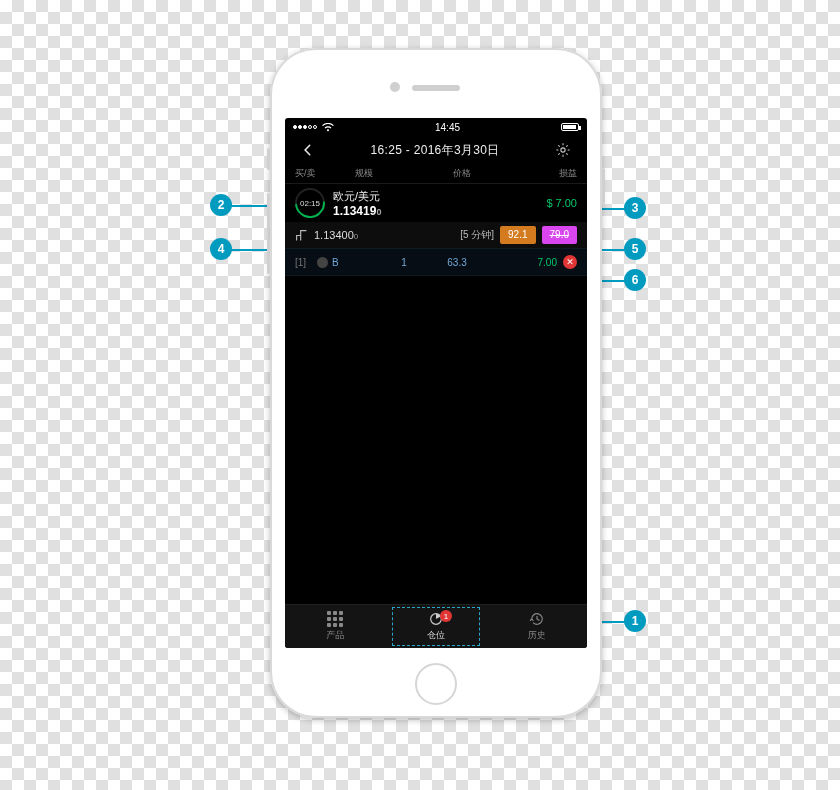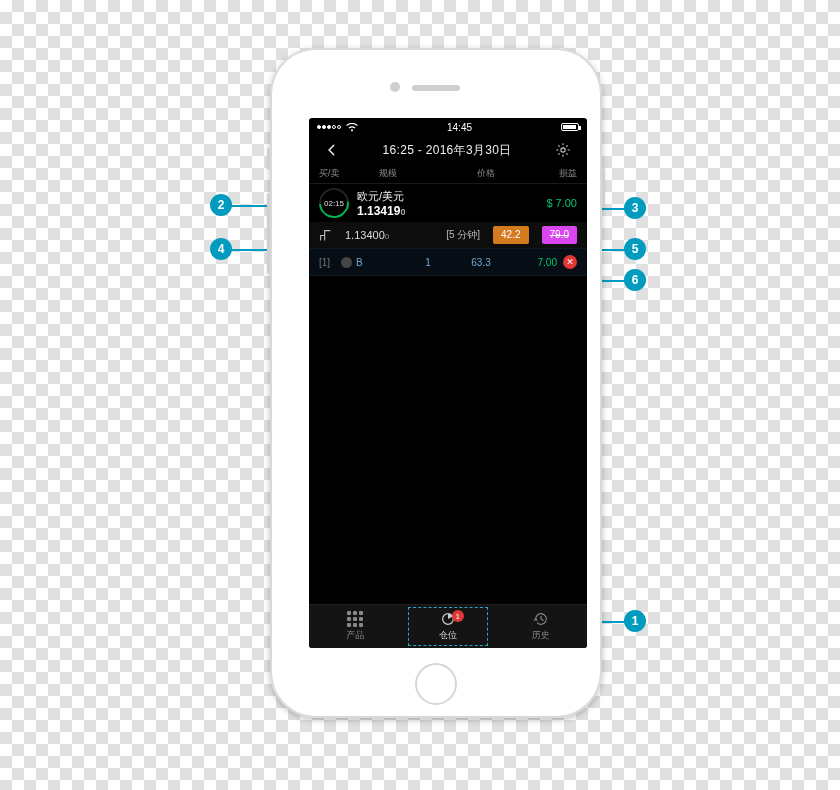--- a/index.html
+++ b/index.html
@@ -21,21 +21,21 @@
   .speaker { position:absolute; left:50%; top:37px; transform:translateX(-50%); width:48px; height:6px; background:#cfcfcf; border-radius:4px;}
   .camera  { position:absolute; left:120px; top:34px; width:10px; height:10px; background:#cfcfcf; border-radius:50%;}
   .homebtn { position:absolute; left:50%; bottom:13px; transform:translateX(-50%); width:42px; height:42px; border-radius:50%; border:2px solid #d6d6d6;}
   .sidebtn { position:absolute; right:-3px; width:3px; background:#d0d0d0; border-radius:2px;}
   .sb1{ top:120px; height:36px;}
   .leftbtn{ position:absolute; left:-3px; width:3px; background:#d0d0d0; border-radius:2px;}
   .lb1{top:100px;height:22px;} .lb2{top:145px;height:36px;} .lb3{top:190px;height:36px;}
 
   .screen {
     position:absolute; left:15px; top:70px; right:15px; bottom:70px;
-    background:#000; border-radius:3px; overflow:hidden; color:#bbb;margin-left:24px;
+    background:#000; border-radius:3px; overflow:hidden; color:#bbb;
   }
 
   .statusbar{height:18px;display:flex;align-items:center;justify-content:space-between;padding:0 8px;font-size:10px;color:#fff;}
   .sb-left,.sb-right{display:flex;align-items:center;gap:5px;}
   .dots{display:flex;gap:1px;}
   .dots i{width:4px;height:4px;border-radius:50%;border:1px solid #fff;}
   .dots i.f{background:#fff;}
   .batt{width:18px;height:8px;border:1px solid #fff;border-radius:2px;position:relative;}
   .batt:after{content:"";position:absolute;right:-3px;top:2px;width:2px;height:4px;background:#fff;}
   .batt i{position:absolute;left:1px;top:1px;bottom:1px;width:13px;background:#fff;}
@@ -52,21 +52,21 @@
   .posrow{display:flex;align-items:center;padding:4px 10px;}
   .ring{width:30px;height:30px;border-radius:50%;background:#000;position:relative;border:2px solid #222;}
   .ring:before{content:"";position:absolute;inset:-2px;border-radius:50%;border:2px solid #00b14f;border-left-color:transparent;border-bottom-color:transparent;transform:rotate(130deg);}
   .ring span{position:absolute;inset:0;display:flex;align-items:center;justify-content:center;font-size:8px;color:#ddd;}
   .posmain{margin-left:8px;flex:1;}
   .posmain .nm{font-size:11px;color:#eee;font-weight:500;}
   .posmain .pr{font-size:12px;color:#fff;font-weight:600;}
   .posmain .pr small{font-size:9px;color:#aaa;}
   .pl{font-size:11px;color:#00c76b;font-weight:500;}
 
-  .controlrow{display:flex;align-items:center;padding:4px 10px;gap:13px;background:#0d0d0d;}
+  .controlrow{display:flex;align-items:center;padding:4px 10px;gap:6px;background:#0d0d0d;}
   .ladder{width:13px;height:13px;}
   .strike{font-size:11px;color:#ddd;} .strike small{font-size:8px;color:#999;}
   .dur{font-size:10px;color:#bbb;}
   .spacer{flex:1;}
   .btn{height:18px;line-height:18px;border-radius:2px;font-size:10px;padding:0 8px;color:#fff;}
   .btn-buy{background:#d47a1f;}
   .btn-sell{background:#d946ef;text-decoration:line-through;text-align:center;}
 
   .orow{display:flex;align-items:center;padding:6px 10px;font-size:10px;border-top:1px solid #0e1a24;border-bottom:1px solid #0e1a24;background:#070d14;}
   .orow .idx{color:#777;width:22px;}
@@ -176,21 +176,21 @@
       <div class="pl">$ 7.00</div>
     </div>
 
     <div class="controlrow">
       <svg class="ladder" viewBox="0 0 16 16">
           <path d="M2 14V8h5V2h7M2 8h5m0-6v12" stroke="#bbb" stroke-width="1.4" fill="none"></path>
         </svg>
       <div class="strike"><span>1.13400</span><small>0</small></div>
       <div class="spacer"></div>
       <div class="dur">[5 分钟]</div>
-      <div class="btn btn-buy">42.2</div>
+      <div class="btn btn-buy">92.1</div>
       <div class="btn btn-sell">79.0</div>
     </div>
 
     <div class="orow">
       <span class="idx">[1]</span>
       <span class="flag"></span>
       <span class="side">B</span>
       <span class="sz">1</span>
       <span class="px">63.3</span>
       <span class="gn">7.00</span>

